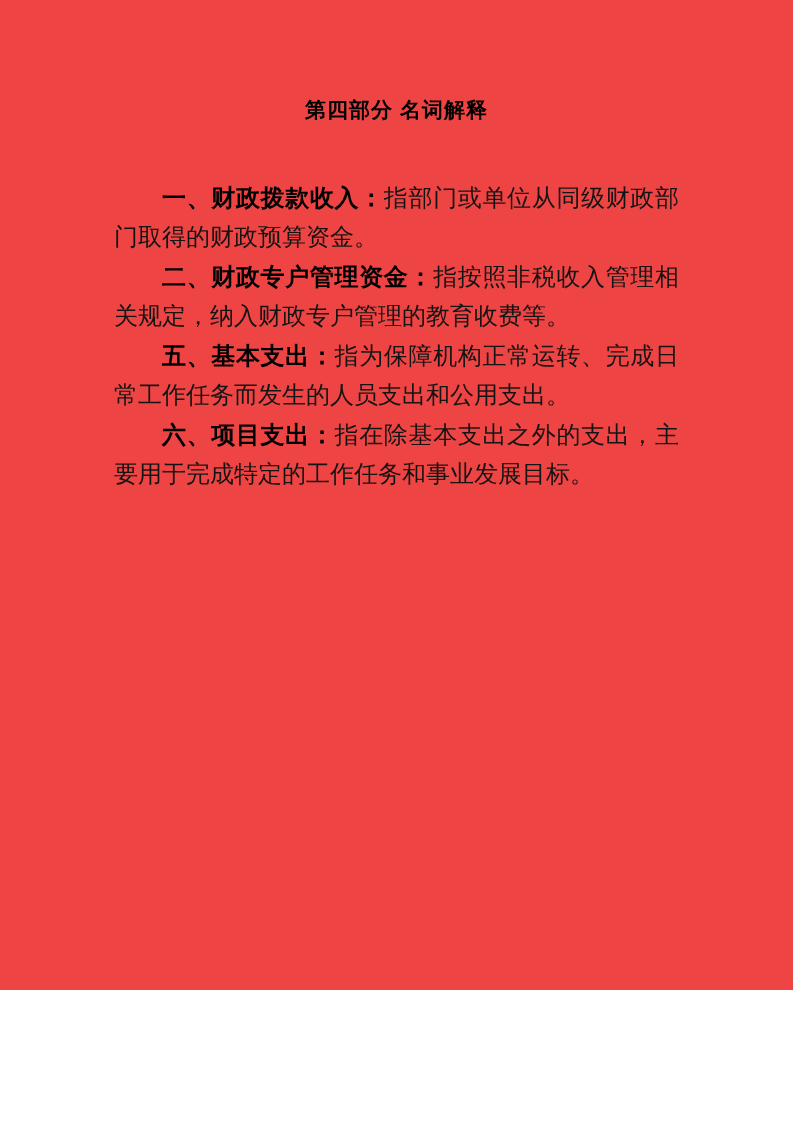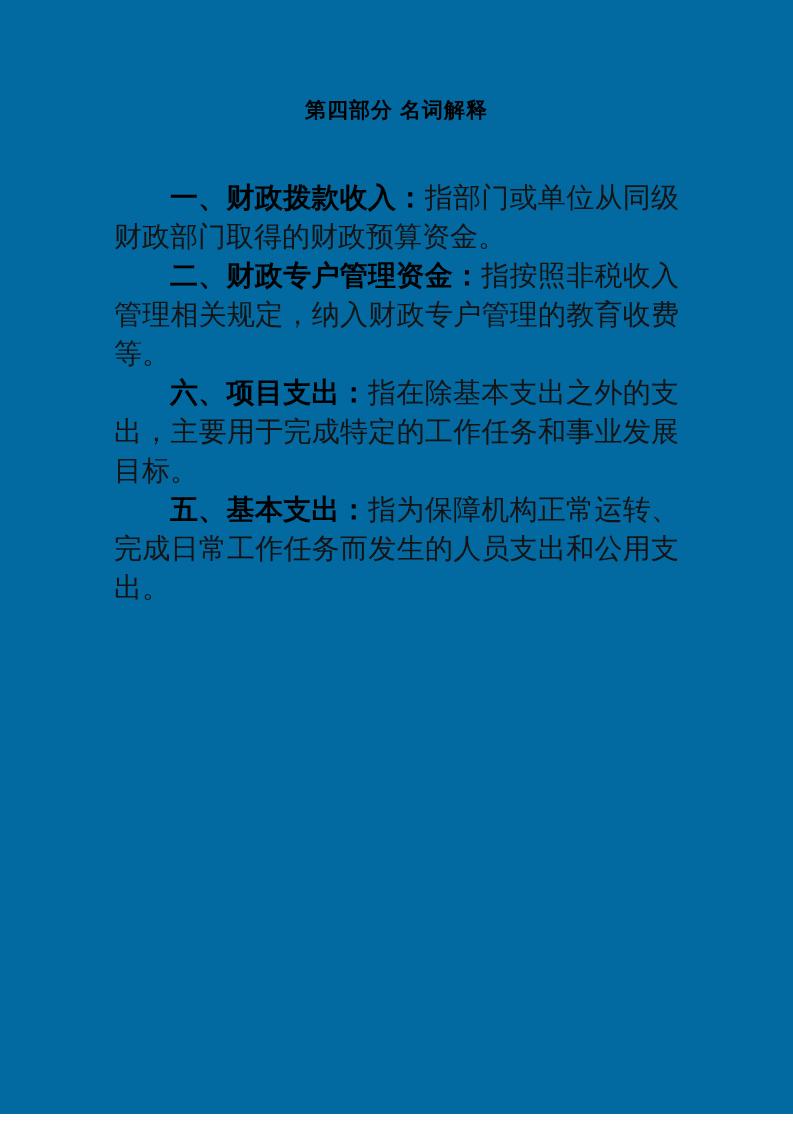--- a/index.html
+++ b/index.html
@@ -3,39 +3,39 @@
 <meta charset="utf-8">
 <style>
   html, body {
     margin: 0;
     padding: 0;
     background: #ffffff;
   }
   .page {
     position: relative;
     width: 793px;
-    height: 1114px;
-    background: #0369a1;
+    height: 990px;
+    background: #ef4444;
     box-sizing: border-box;
     padding: 96px 114px 4px 114px;
     overflow: hidden;
     color: #141414;
   }
   .doc-title {
     font-family: "Liberation Sans", "DejaVu Sans", sans-serif;
     font-size: 21px;
     font-weight: 700;
     text-align: center;
     letter-spacing: 1px;
     margin: 0 0 54px 0;
     color: #000000;
   }
   .term-para {
     font-family: "Liberation Serif", "DejaVu Serif", serif;
-    font-size: 28px;
+    font-size: 24px;
     line-height: 39px;
     text-align: justify;
     text-justify: inter-ideograph;
     text-indent: 2em;
     margin: 0;
     color: #141414;
     word-break: break-all;
   }
   .term-name {
     font-family: "Liberation Sans", "DejaVu Sans", sans-serif;
@@ -57,21 +57,21 @@
     <span class="term-name">一、财政拨款收入：</span><span class="term-def">指部门或单位从同级财政部门取得的财政预算资金。</span>
   </p>
 
   <p class="term-para">
     <span class="term-name">二、财政专户管理资金：</span><span class="term-def">指按照非税收入管理相关规定，纳入财政专户管理的教育收费等。</span>
   </p>
 
 
 
   <p class="term-para">
-    <span class="term-name">六、项目支出：</span><span class="term-def">指在除基本支出之外的支出，主要用于完成特定的工作任务和事业发展目标。</span>
+    <span class="term-name">五、基本支出：</span><span class="term-def">指为保障机构正常运转、完成日常工作任务而发生的人员支出和公用支出。</span>
   </p>
 
   <p class="term-para">
-    <span class="term-name">五、基本支出：</span><span class="term-def">指为保障机构正常运转、完成日常工作任务而发生的人员支出和公用支出。</span>
+    <span class="term-name">六、项目支出：</span><span class="term-def">指在除基本支出之外的支出，主要用于完成特定的工作任务和事业发展目标。</span>
   </p>
 
 
 </div>
 
 </body></html>

